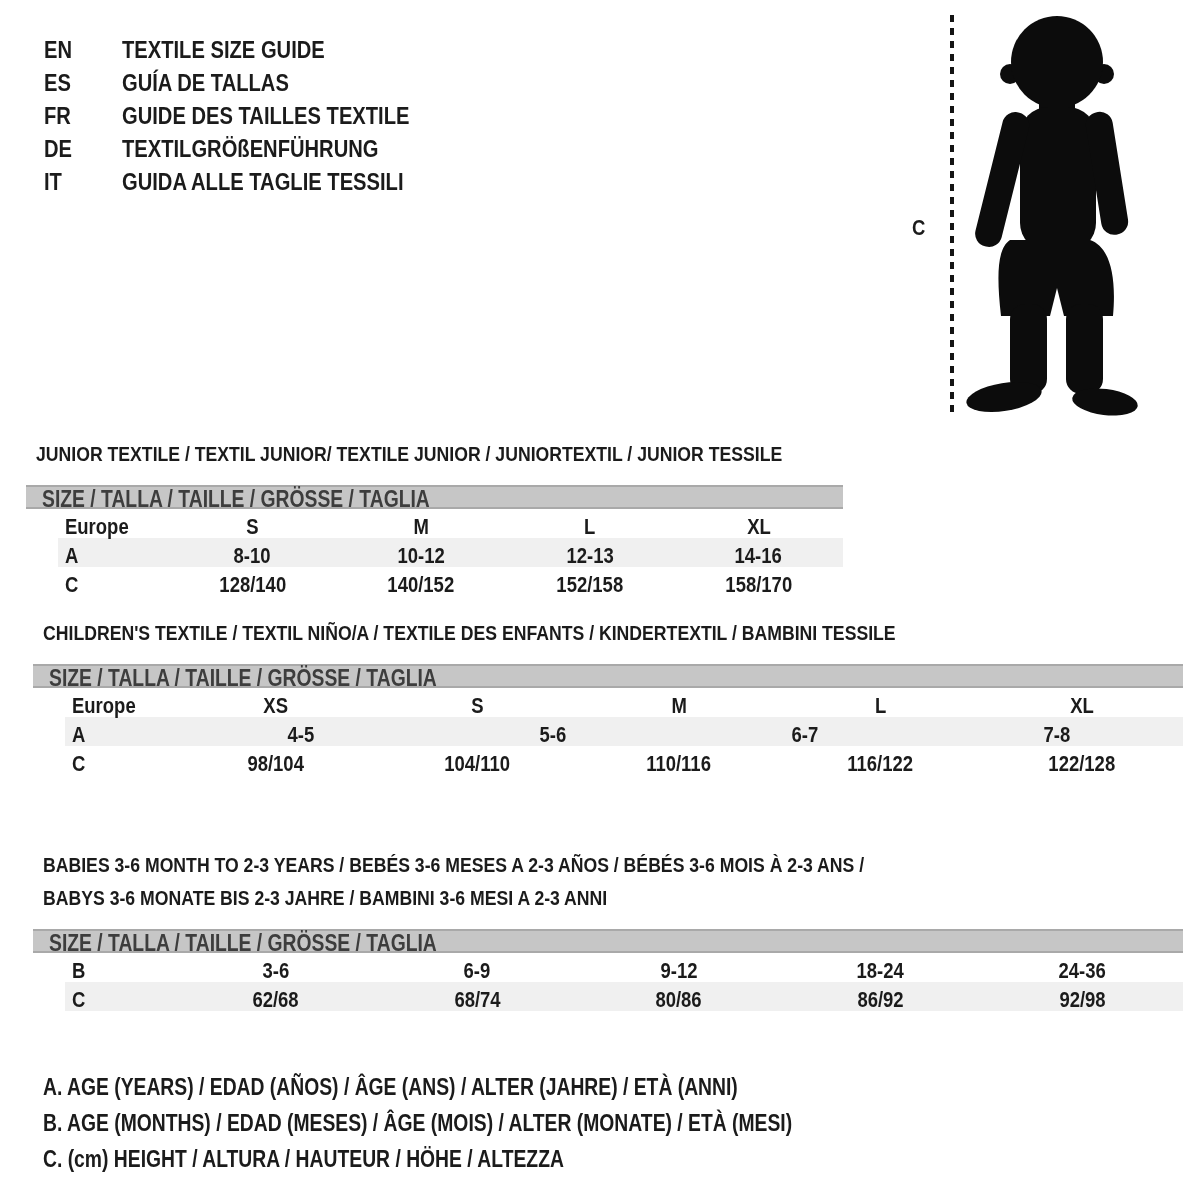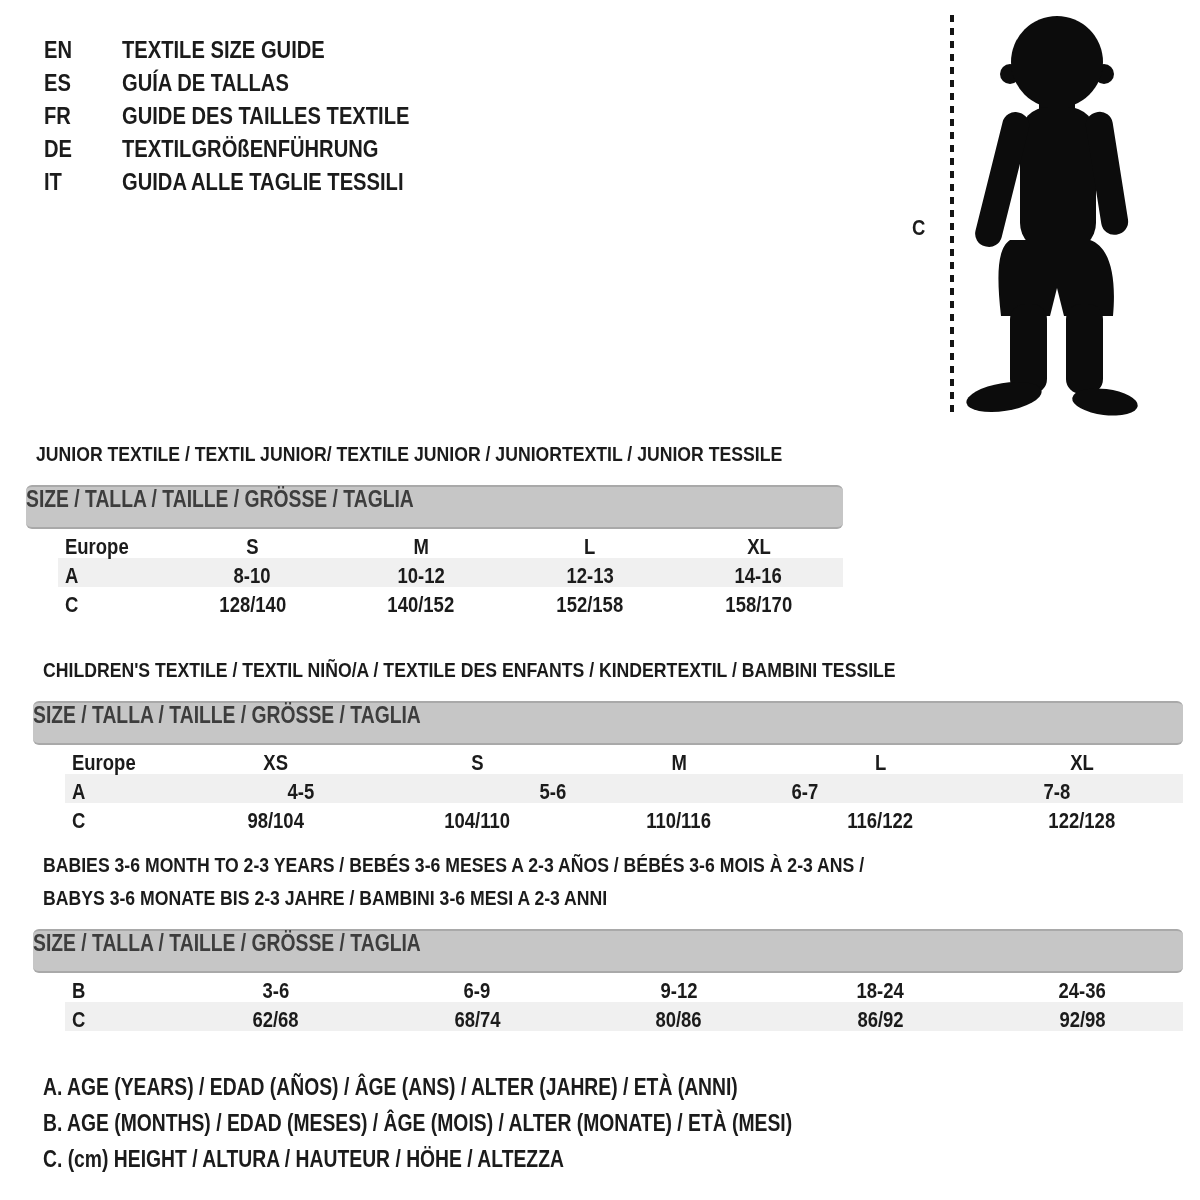--- a/index.html
+++ b/index.html
@@ -21,27 +21,27 @@
   .lang-row{height:33px;line-height:33px;font-size:24px;}
   .lang-code{display:inline-block;width:78px;vertical-align:top;}
 
   
   #figure-wrap{position:absolute;left:940px;top:10px;width:210px;height:412px;}
   #figure-c-label{position:absolute;left:912px;top:215px;font-size:22px;}
 
   
   .size-section{position:absolute;}
   #sec0{left:26px;top:437px;width:817px;}
-  #sec1{left:33px;top:653px;width:1150px;}
+  #sec1{left:33px;top:616px;width:1150px;}
   #sec2{left:33px;top:848px;width:1150px;}
   .sec-heading{margin-left:10px;font-size:21px;line-height:33px;}
   .size-bar{
-    margin-top:15px;height:44px;background:var(--bar-bg);
+    margin-top:15px;height:24px;background:var(--bar-bg);
     border-top:2px solid var(--bar-border);border-bottom:2px solid var(--bar-border);
-    padding-left:0;font-size:23px;line-height:24px;color:var(--bar-text);border-radius:6px;
+    padding-left:16px;font-size:23px;line-height:24px;color:var(--bar-text);
   }
   .trow{display:flex;height:29px;line-height:35px;font-size:22px;margin-left:32px;}
   .trow.shaded{background:var(--row-alt);}
   .tlabel{width:110px;padding-left:7px;}
   .tcell{flex:1;text-align:center;}
 
   
   #notes{position:absolute;left:43px;top:1069px;}
   .note{font-size:23px;line-height:36px;text-decoration:underline;}
 </style>

